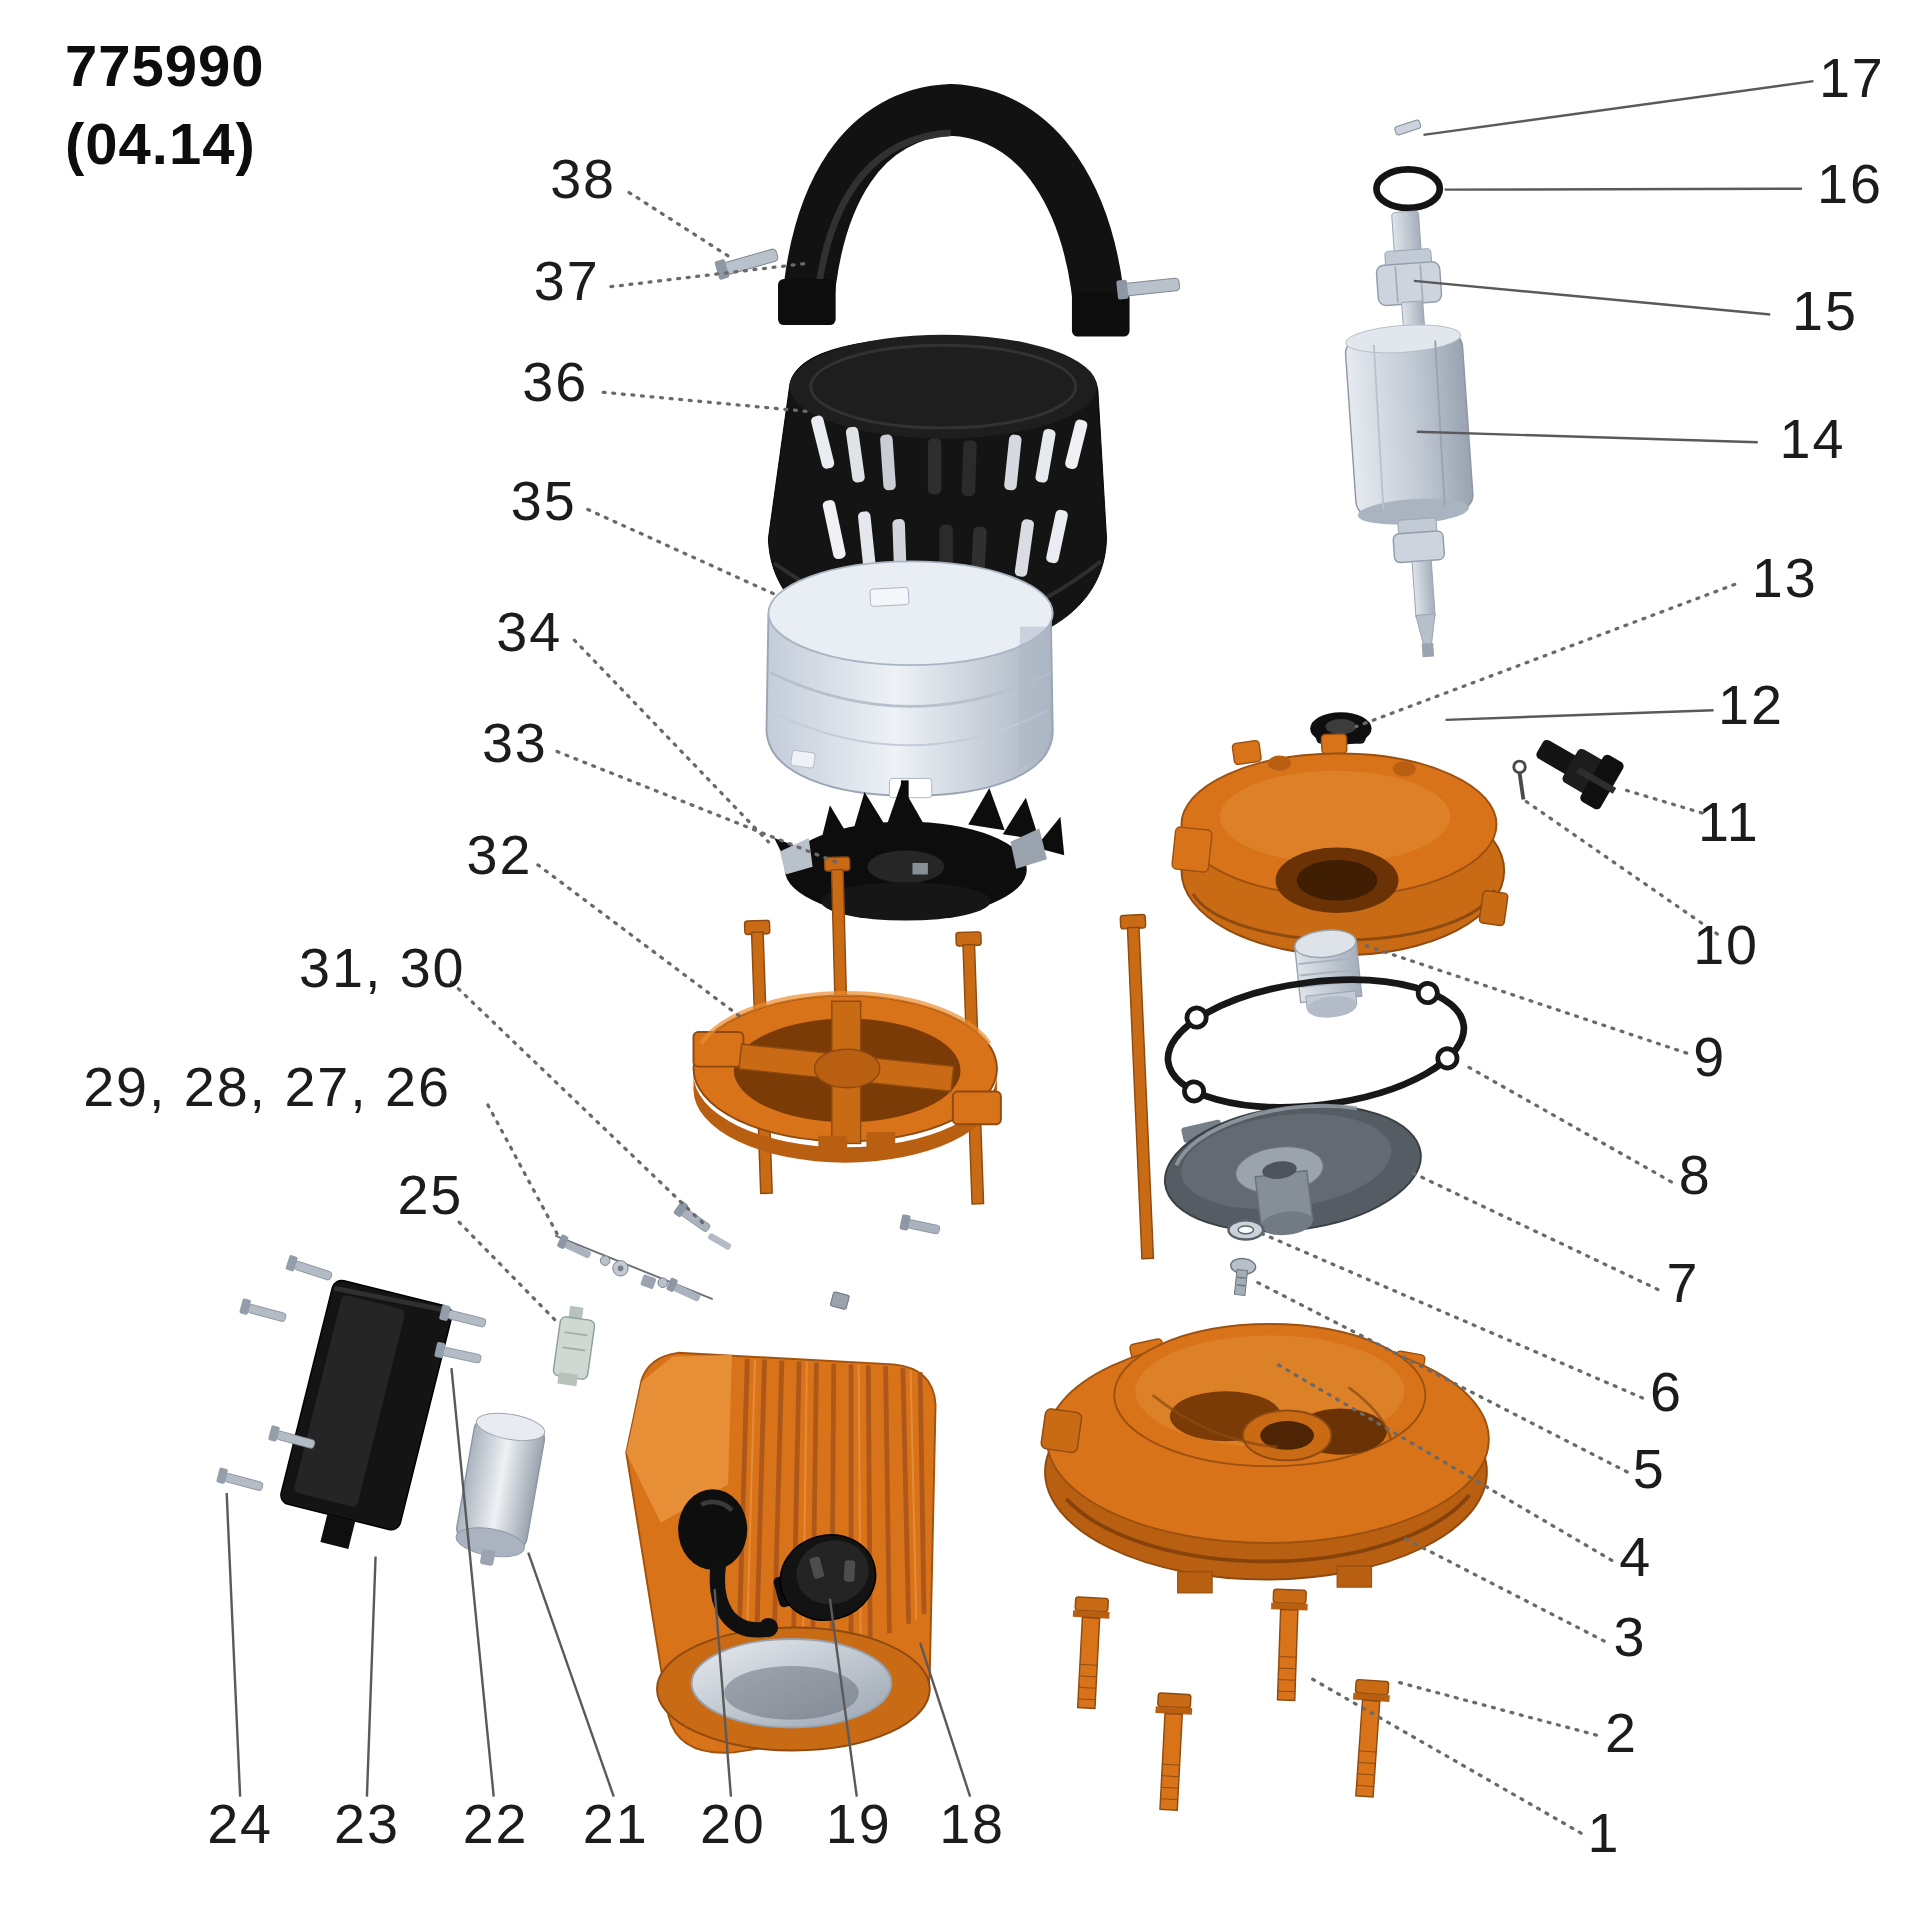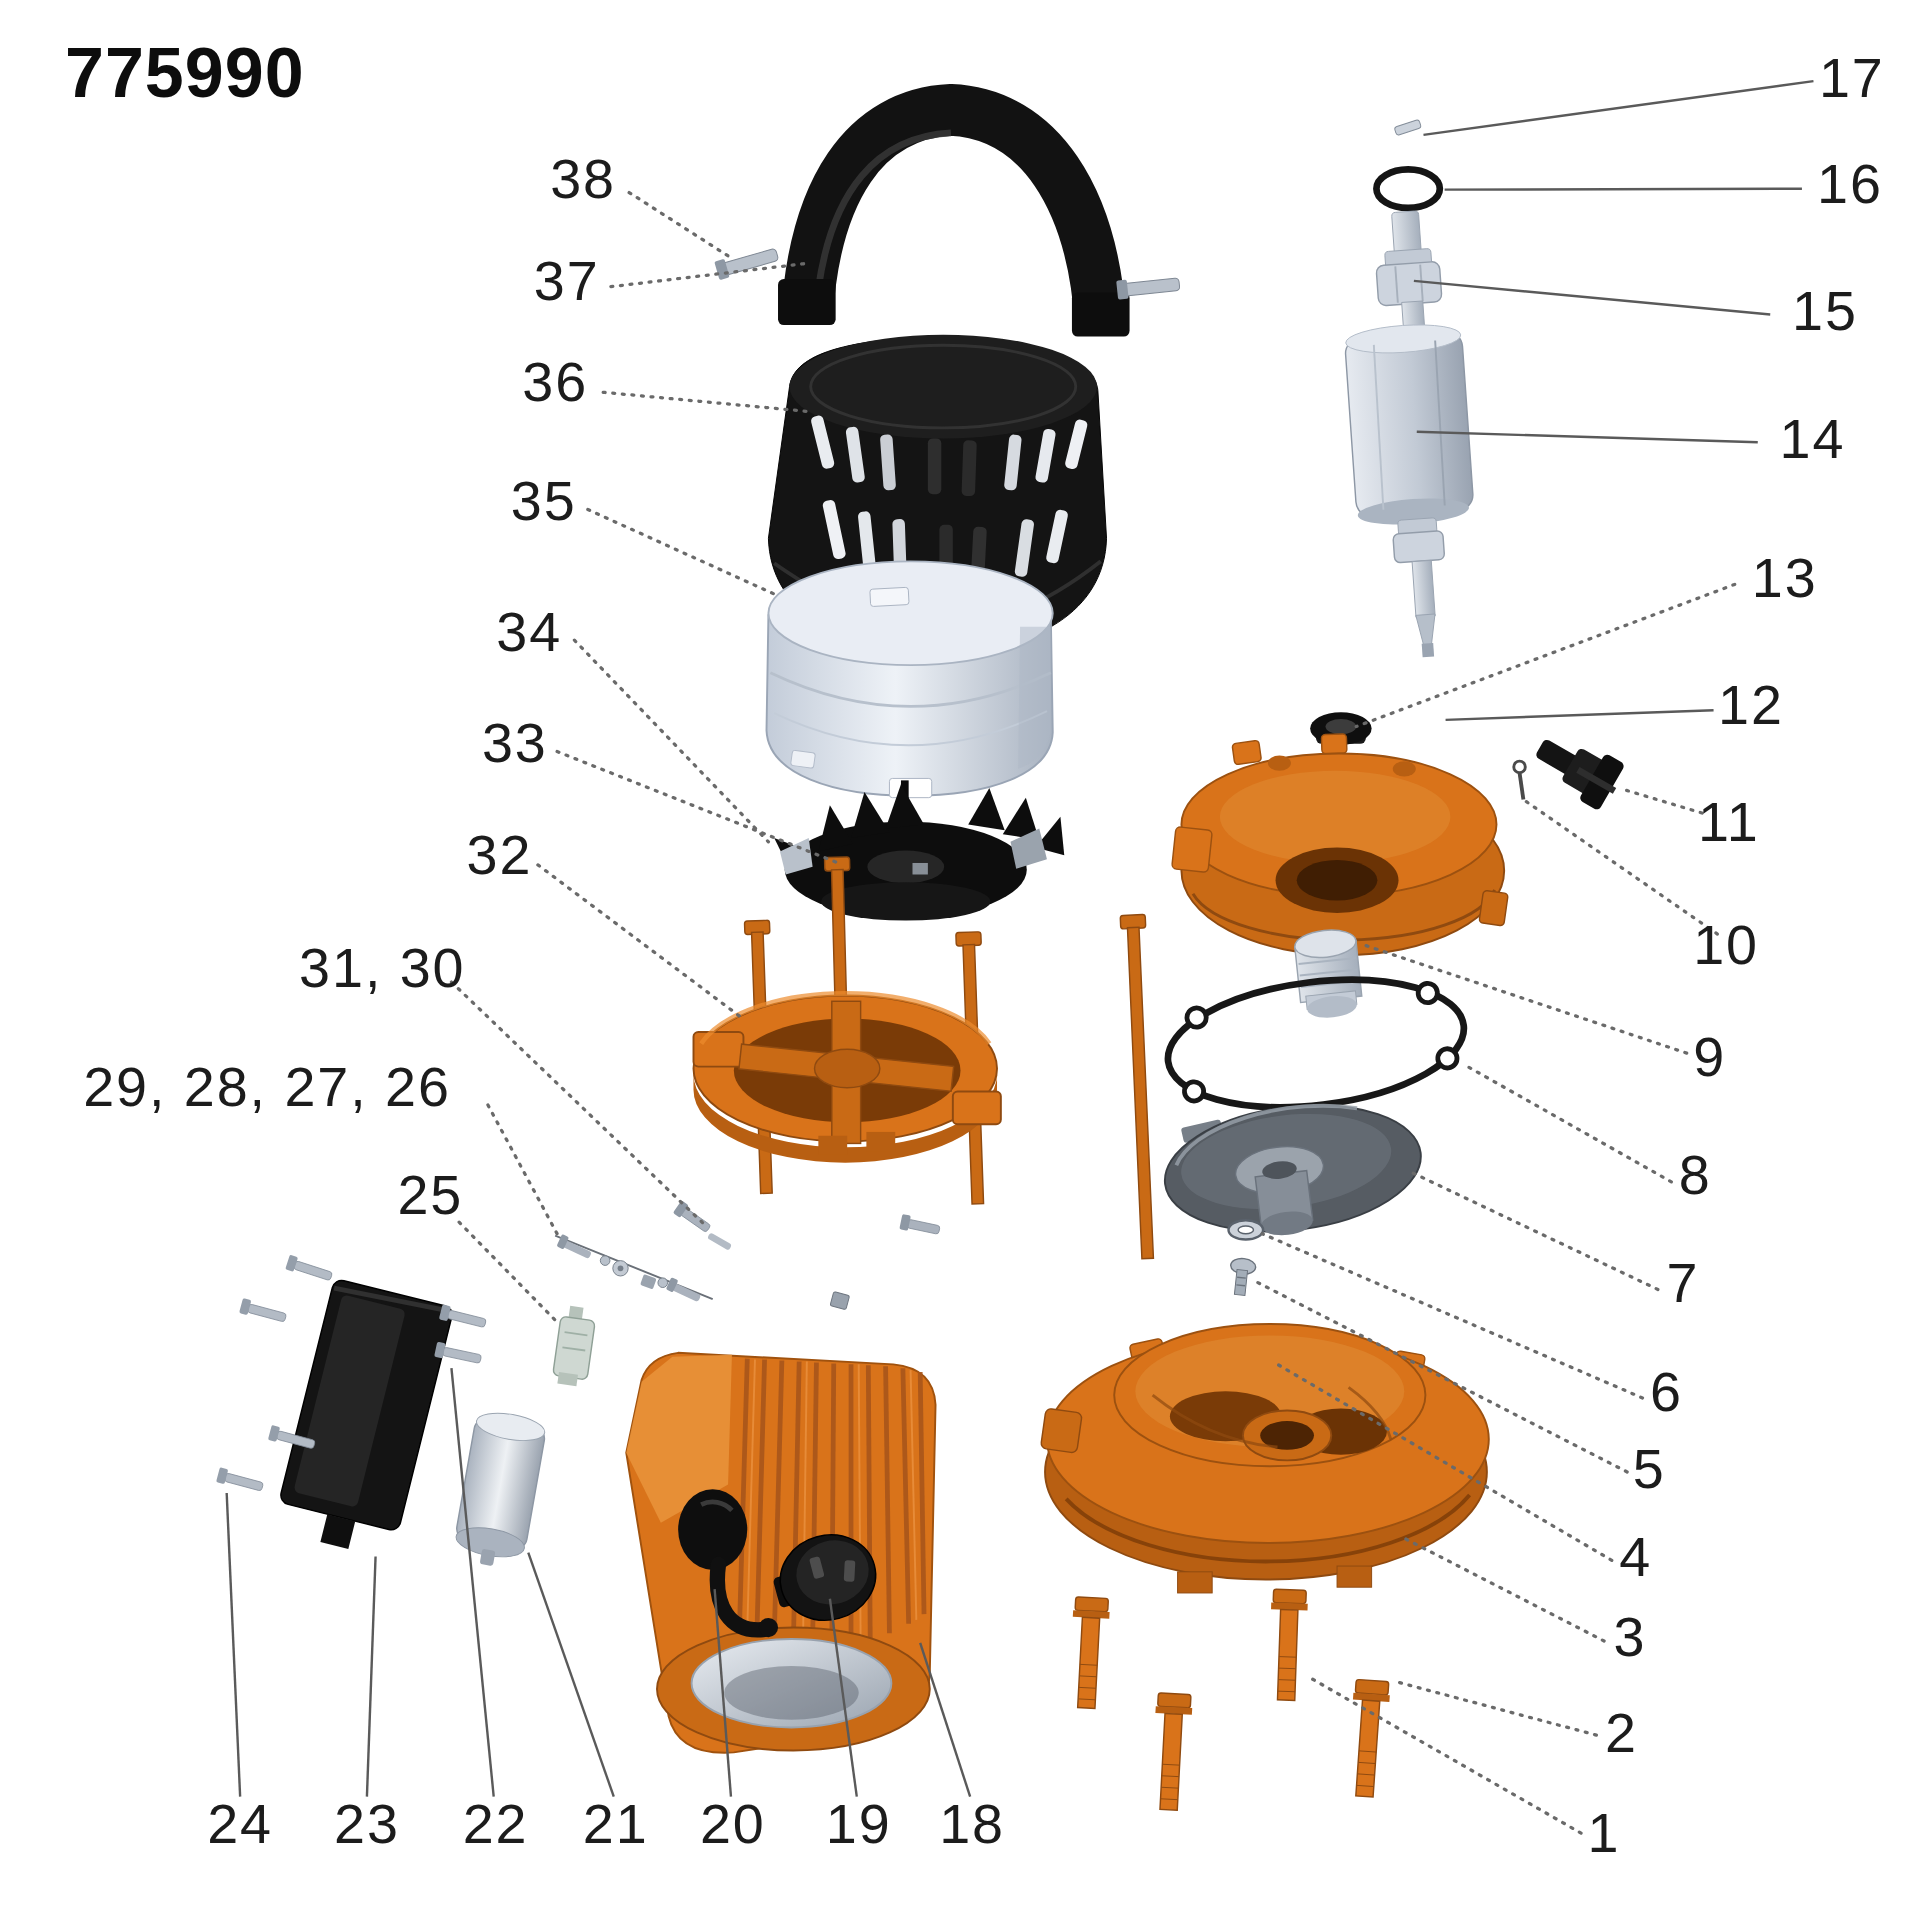--- a/index.html
+++ b/index.html
@@ -1,29 +1,30 @@
 <!DOCTYPE html>
 <html><head>
 <meta charset="utf-8">
 <style>
   html,body{margin:0;padding:0;background:#ffffff;}
   body{width:1922px;height:1919px;position:relative;font-family:"Liberation Sans",sans-serif;overflow:hidden;}
   .title-block{position:absolute;left:65px;top:27px;color:#0d0d0d;font-weight:bold;
-               font-size:70px;line-height:1.34;letter-spacing:1px;white-space:nowrap;}
+               font-size:58px;line-height:1.34;letter-spacing:1px;white-space:nowrap;}
   svg{position:absolute;left:0;top:0;}
   .part-num{font-family:"Liberation Sans",sans-serif;font-size:58px;fill:#1c1c1c;
             text-anchor:middle;dominant-baseline:middle;letter-spacing:2px;}
   .leader{stroke:#5a5a5a;stroke-width:2.5;fill:none;}
   .leader.dashed{stroke:#6a6a6a;stroke-width:3.4;stroke-dasharray:2 8;stroke-linecap:round;}
 </style>
 </head>
 <body>
 
 <div class="title-block">
   <div>775990</div>
+  <div>(04.14)</div>
 </div>
 
 <svg width="1922" height="1919" viewBox="0 0 2001 1997">
   <defs>
     <linearGradient id="gradSilver" x1="0" y1="0" x2="1" y2="0">
       <stop offset="0" stop-color="#c3ccd9"></stop>
         <stop offset="0.45" stop-color="#eef2f7"></stop>
         <stop offset="1" stop-color="#a9b3c1"></stop>
     </linearGradient>
     <linearGradient id="gradRotor" x1="0" y1="0" x2="1" y2="0">

